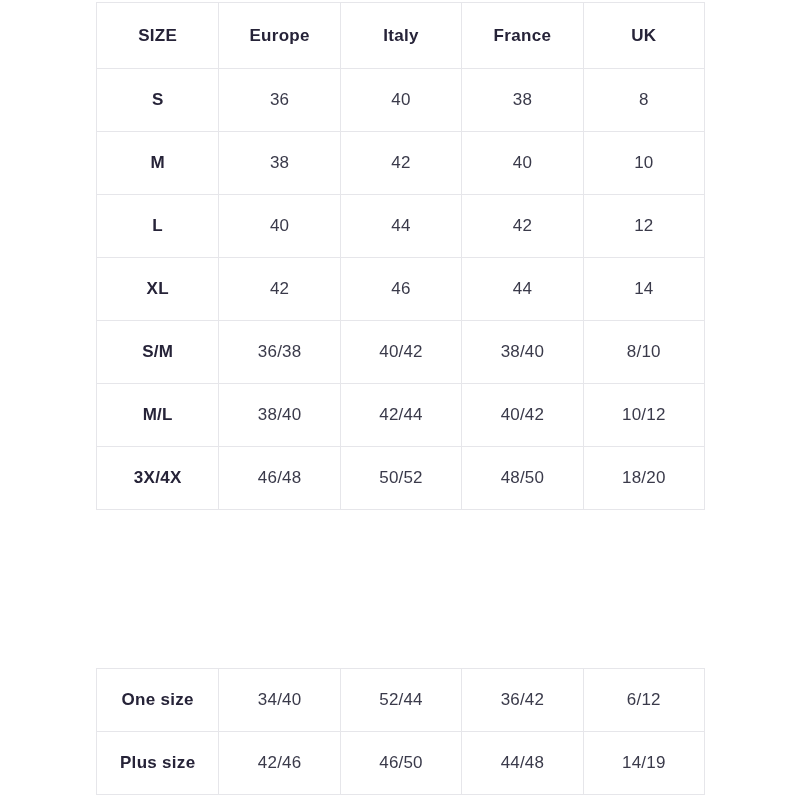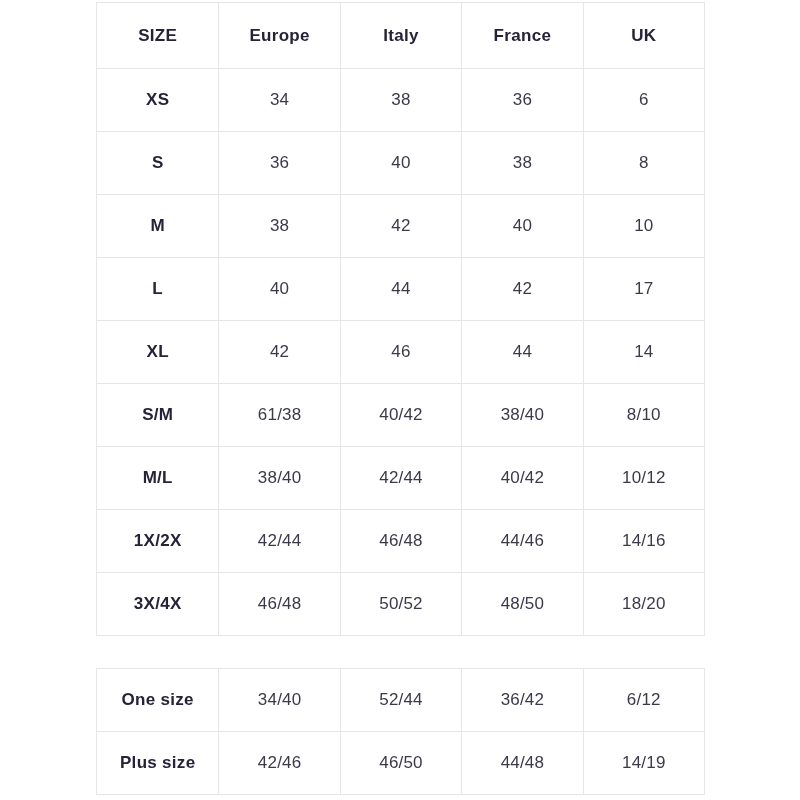--- a/index.html
+++ b/index.html
@@ -85,74 +85,60 @@
         <tr class="header-row">
           <th class="hcell">SIZE</th>
           <th class="hcell">Europe</th>
           <th class="hcell">Italy</th>
           <th class="hcell">France</th>
           <th class="hcell">UK</th>
         </tr>
       </thead>
       <tbody>
         <tr>
-          <td class="rowlabel">XS</td>
-          <td>34</td>
-          <td>38</td>
-          <td>36</td>
-          <td>6</td>
-        </tr>
-        <tr>
           <td class="rowlabel">S</td>
           <td>36</td>
           <td>40</td>
           <td>38</td>
           <td>8</td>
         </tr>
         <tr>
           <td class="rowlabel">M</td>
           <td>38</td>
           <td>42</td>
           <td>40</td>
           <td>10</td>
         </tr>
         <tr>
           <td class="rowlabel">L</td>
           <td>40</td>
           <td>44</td>
           <td>42</td>
-          <td>17</td>
+          <td>12</td>
         </tr>
         <tr>
           <td class="rowlabel">XL</td>
           <td>42</td>
           <td>46</td>
           <td>44</td>
           <td>14</td>
         </tr>
         <tr>
           <td class="rowlabel">S/M</td>
-          <td>61/38</td>
+          <td>36/38</td>
           <td>40/42</td>
           <td>38/40</td>
           <td>8/10</td>
         </tr>
         <tr>
           <td class="rowlabel">M/L</td>
           <td>38/40</td>
           <td>42/44</td>
           <td>40/42</td>
           <td>10/12</td>
-        </tr>
-        <tr>
-          <td class="rowlabel">1X/2X</td>
-          <td>42/44</td>
-          <td>46/48</td>
-          <td>44/46</td>
-          <td>14/16</td>
         </tr>
         <tr>
           <td class="rowlabel">3X/4X</td>
           <td>46/48</td>
           <td>50/52</td>
           <td>48/50</td>
           <td>18/20</td>
         </tr>
       </tbody>
     </table>

